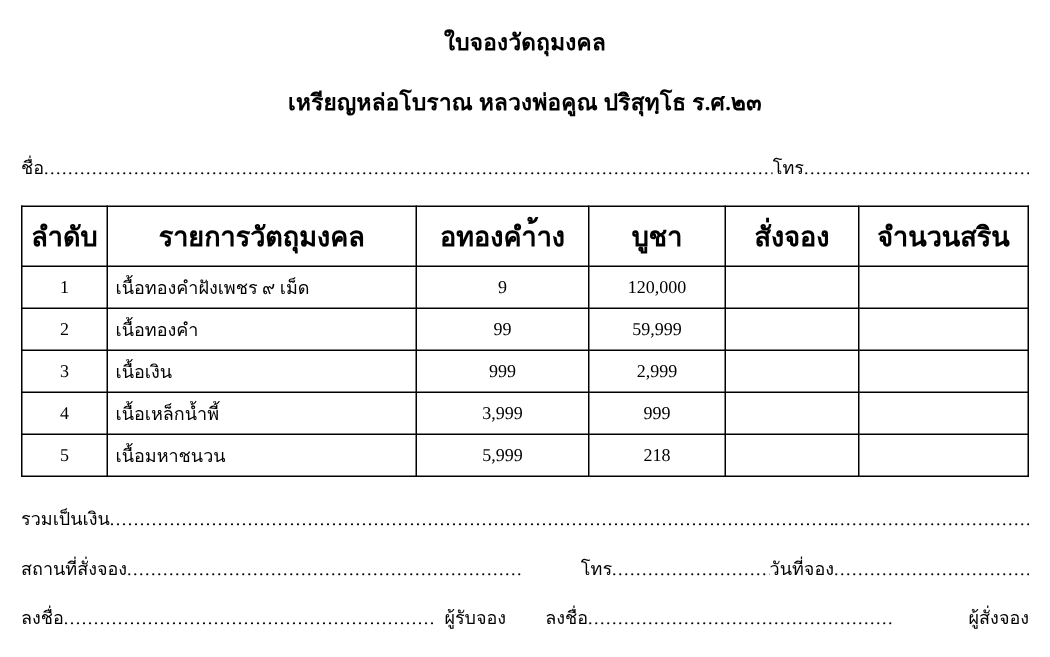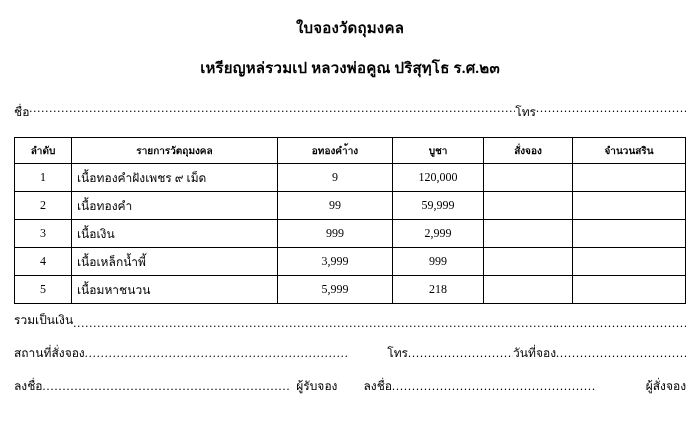--- a/index.html
+++ b/index.html
@@ -32,21 +32,21 @@
     text-align: center;
     font-size: 15px;
     font-weight: bold;
     margin-top: 16px;
     letter-spacing: 0.2px;
   }
   .name-row {
     margin-top: 22px;
     font-size: 12px;
     display: flex;
-    align-items: flex-start;
+    align-items: center;
     white-space: nowrap;
   }
   .dots {
     flex: 1;
     overflow: hidden;
     letter-spacing: 1px;
     font-size: 12px;
     line-height: 12px;
   }
   .dots-fixed {
@@ -63,34 +63,34 @@
     font-size: 12px;
   }
   table.order th, table.order td {
     border: 1px solid #000000;
     padding: 4px 5px;
     font-weight: normal;
   }
   table.order th {
     font-weight: bold;
     text-align: center;
-    font-size: 10px;
+    font-size: 18px;
     padding: 5px 4px;
   }
   td.c-no { text-align: center; width: 46px; }
   td.c-desc { text-align: left; padding-left: 8px; }
   td.c-qty { text-align: center; width: 104px; }
   td.c-price { text-align: center; width: 80px; }
   td.c-order { text-align: center; width: 78px; }
   td.c-amount { text-align: center; width: 102px; }
   .sum-row {
-    margin-top: 6px;
+    margin-top: 18px;
     font-size: 12px;
     display: flex;
-    align-items: flex-end;
+    align-items: center;
     white-space: nowrap;
   }
   .note {
     margin-top: 14px;
     font-size: 12px;
     text-align: center;
     font-weight: bold;
   }
   .note span.sep { display: inline-block; width: 26px; }
   .foot-row {
@@ -101,21 +101,21 @@
     white-space: nowrap;
   }
   .gap-md { display: inline-block; width: 26px; }
 </style>
 </head>
 <body>
 
 <div class="page">
 
   <div class="title1">ใบจองวัดถุมงคล</div>
-  <div class="title2">เหรียญหล่รวมเป  หลวงพ่อคูณ ปริสุทฺโธ ร.ศ.๒๓</div>
+  <div class="title2">เหรียญหล่อโบราณ  หลวงพ่อคูณ ปริสุทฺโธ ร.ศ.๒๓</div>
 
   <div class="name-row">
     <span>ชื่อ</span>
     <span class="dots">................................................................................................................................................................</span>
     <span>โทร</span>
     <span class="dots-fixed" style="width:150px;">................................................................................................................................................................</span>
   </div>
 
   <table class="order">
     <thead>

